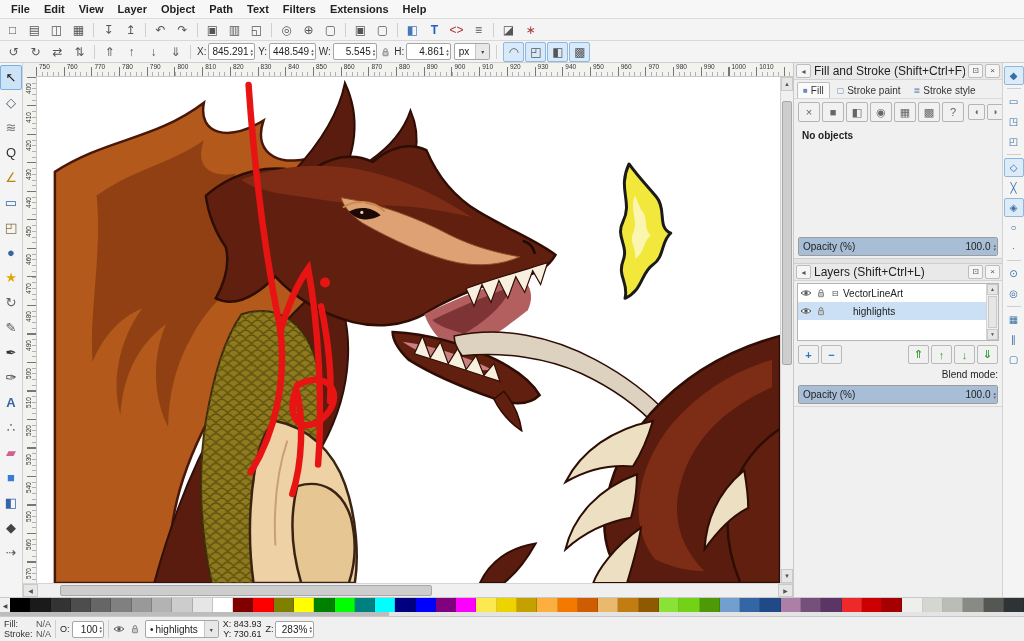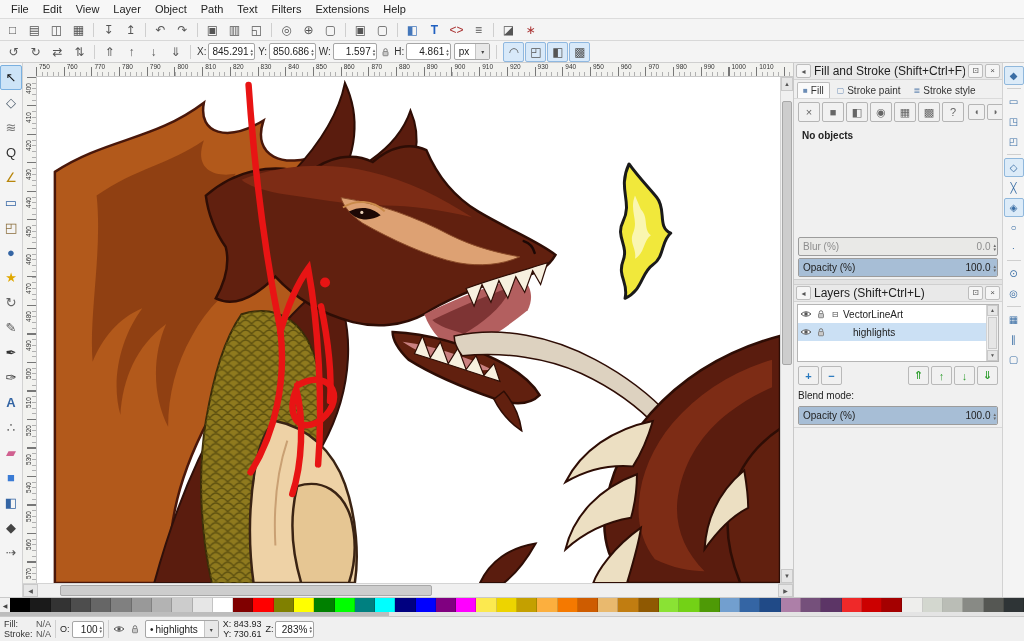--- a/index.html
+++ b/index.html
@@ -1,21 +1,21 @@
 <!DOCTYPE html>
 <html><head>
 <meta charset="utf-8">
 <style>
   html,body{margin:0;padding:0;}
   body{width:1024px;height:641px;overflow:hidden;background:#f0f0f0;
        font-family:"Liberation Sans","DejaVu Sans",sans-serif;font-size:11px;color:#222;}
   .app{display:flex;flex-direction:column;width:1024px;height:641px;}
 
   
-  .menubar{height:18px;display:flex;align-items:center;background:#f7f7f7;border-bottom:1px solid #dcdcdc;padding-left:4px;}
+  .menubar{height:18px;display:flex;align-items:center;background:#f7f7f7;border-bottom:1px solid #dcdcdc;padding-left:4px;font-weight:bold;}
   .menu-item{padding:1px 7px;cursor:default;}
   .cmdbar{height:21px;display:flex;align-items:center;background:#f4f4f4;border-bottom:1px solid #d8d8d8;padding-left:2px;gap:1px;}
   .tb-btn{min-width:19px;height:18px;display:inline-flex;align-items:center;justify-content:center;border:1px solid transparent;border-radius:2px;}
   .tb-btn .glyph{font-size:12px;line-height:1;color:#555;}
   .tb-btn.active{background:#d8e9f9;border-color:#8fb8e0;}
   .tb-sep{width:1px;height:14px;background:#cfcfcf;margin:0 3px;display:inline-block;}
   .toolctrl{height:21px;display:flex;align-items:center;background:#f4f4f4;border-bottom:1px solid #cfcfcf;gap:3px;padding-left:3px;font-size:10px;}
   .tc-icons{display:inline-flex;align-items:center;gap:1px;}
   .field{display:inline-flex;align-items:center;gap:2px;}
   .flabel{color:#333;}
@@ -94,21 +94,21 @@
   .cell-icon{display:inline-flex;align-items:center;}
   svg.mini{width:12px;height:10px;}
   .expander{font-size:8px;color:#444;width:10px;text-align:center;display:inline-block;}
   .list-scroll{width:11px;background:#f0f0f0;border-left:1px solid #d4d4d4;display:flex;flex-direction:column;align-items:stretch;font-size:5px;color:#555;text-align:center;}
   .list-scroll span{background:#e6e6e6;border:1px solid #c9c9c9;height:9px;line-height:9px;}
   .ls-thumb{flex:1;margin:1px;background:#cdcdcd;border:1px solid #a8a8a8;}
   .layer-btns{display:flex;align-items:center;padding:2px 4px;gap:3px;}
   .mini-btn{width:19px;height:17px;border:1px solid #b9b9b9;background:#f1f1f1;border-radius:2px;display:inline-flex;align-items:center;justify-content:center;}
   .mini-btn .glyph{font-size:11px;font-weight:bold;}
   .lb-spacer{flex:1;}
-  .blend-row{display:flex;align-items:center;gap:4px;padding:3px 4px;}
+  .blend-row{display:flex;align-items:center;gap:4px;padding:3px 4px;justify-content:flex-end;}
   .blend-row .combo{flex:1;height:17px;}
 
   .snapbar{width:21px;background:#f4f4f4;border-left:1px solid #d2d2d2;display:flex;flex-direction:column;align-items:center;padding-top:3px;gap:1px;}
   .snap-btn{width:18px;height:17px;display:flex;align-items:center;justify-content:center;border:1px solid transparent;border-radius:2px;}
   .snap-btn .glyph{font-size:10px;color:#3a6ea5;}
   .snap-btn.active{background:#dcebf8;border-color:#90b8dc;}
   .snapbar .tb-sep{width:14px;height:1px;margin:2px 0;}
 
   
   .palette-wrap{height:18px;border-top:1px solid #c9c9c9;background:#f0f0f0;display:flex;flex-direction:column;}
@@ -261,31 +261,31 @@
           <span class="sb-val">845.291</span>
           <span class="sb-steps">
             <span>▴</span>
             <span>▾</span>
           </span>
         </span>
       </span>
     <span class="field">
         <span class="flabel">Y:</span>
       <span class="spinbox">
-          <span class="sb-val">850.686</span>
+          <span class="sb-val">448.549</span>
           <span class="sb-steps">
             <span>▴</span>
             <span>▾</span>
           </span>
         </span>
       </span>
     <span class="field">
         <span class="flabel">W:</span>
       <span class="spinbox">
-          <span class="sb-val">1.597</span>
+          <span class="sb-val">5.545</span>
           <span class="sb-steps">
             <span>▴</span>
             <span>▾</span>
           </span>
         </span>
       </span>
     <span class="mini-lock">
         <svg class="mini" viewBox="0 0 10 12">
           <path d="M3,5.5 V4 a2,2 0 0 1 4,0 V5.5" fill="none" stroke="#777" stroke-width="1.2"></path>
           <rect x="2" y="5.5" width="6" height="5" rx="0.8" fill="#c9c9c9" stroke="#777" stroke-width="1"></rect>
@@ -580,29 +580,20 @@
               <span class="paint-btn small">
                 <span class="glyph">◖</span>
               </span>
               <span class="paint-btn small">
                 <span class="glyph">◗</span>
               </span>
             </span>
         </div>
         <div class="fs-noobj">No objects</div>
         <div class="fs-body"></div>
-        <div class="spin-slider disabled">
-          <span class="ss-fill" style="width: 0%;"></span>
-          <span class="ss-label">Blur (%)</span>
-          <span class="ss-value">0.0</span>
-          <span class="sb-steps">
-              <span>▴</span>
-              <span>▾</span>
-            </span>
-        </div>
         <div class="spin-slider">
           <span class="ss-fill" style="width: 100%;"></span>
           <span class="ss-label">Opacity (%)</span>
           <span class="ss-value">100.0</span>
           <span class="sb-steps">
               <span>▴</span>
               <span>▾</span>
             </span>
         </div>
       </div>

